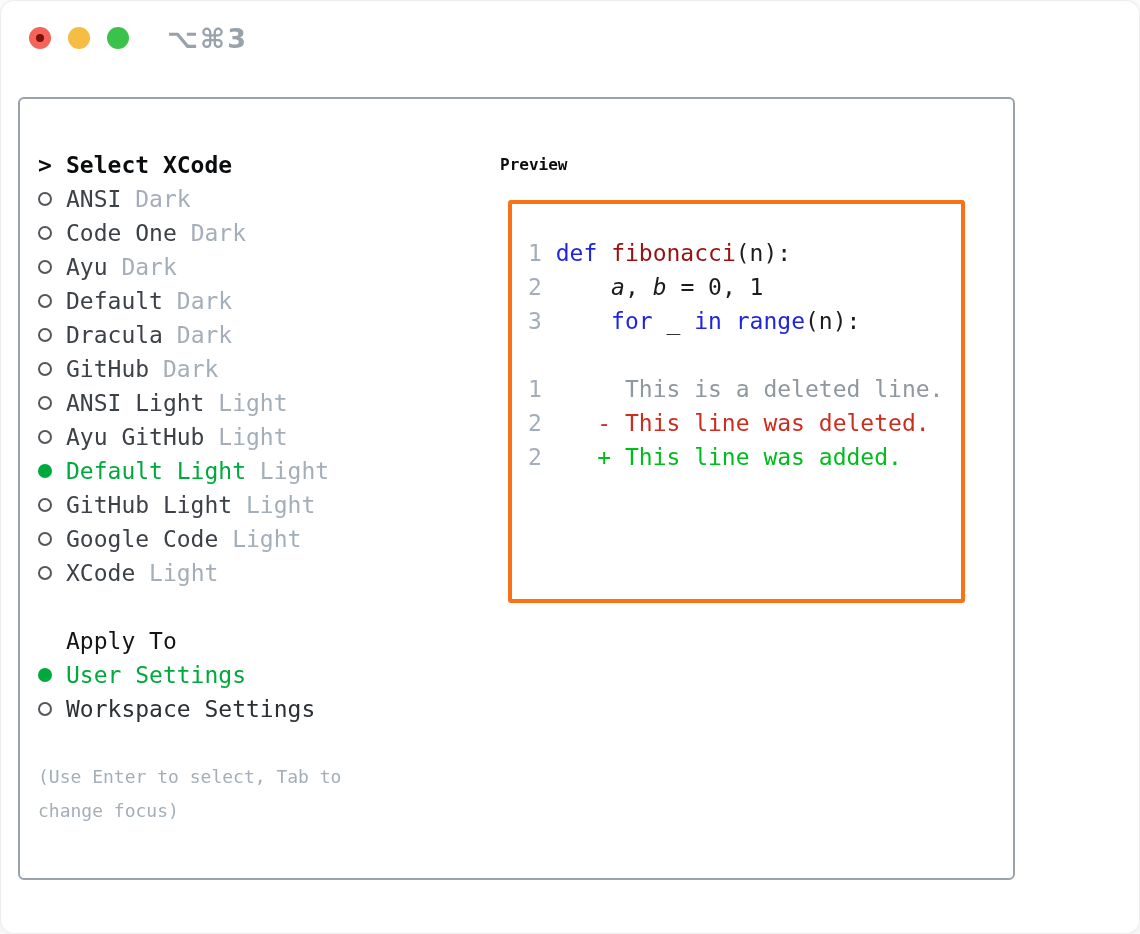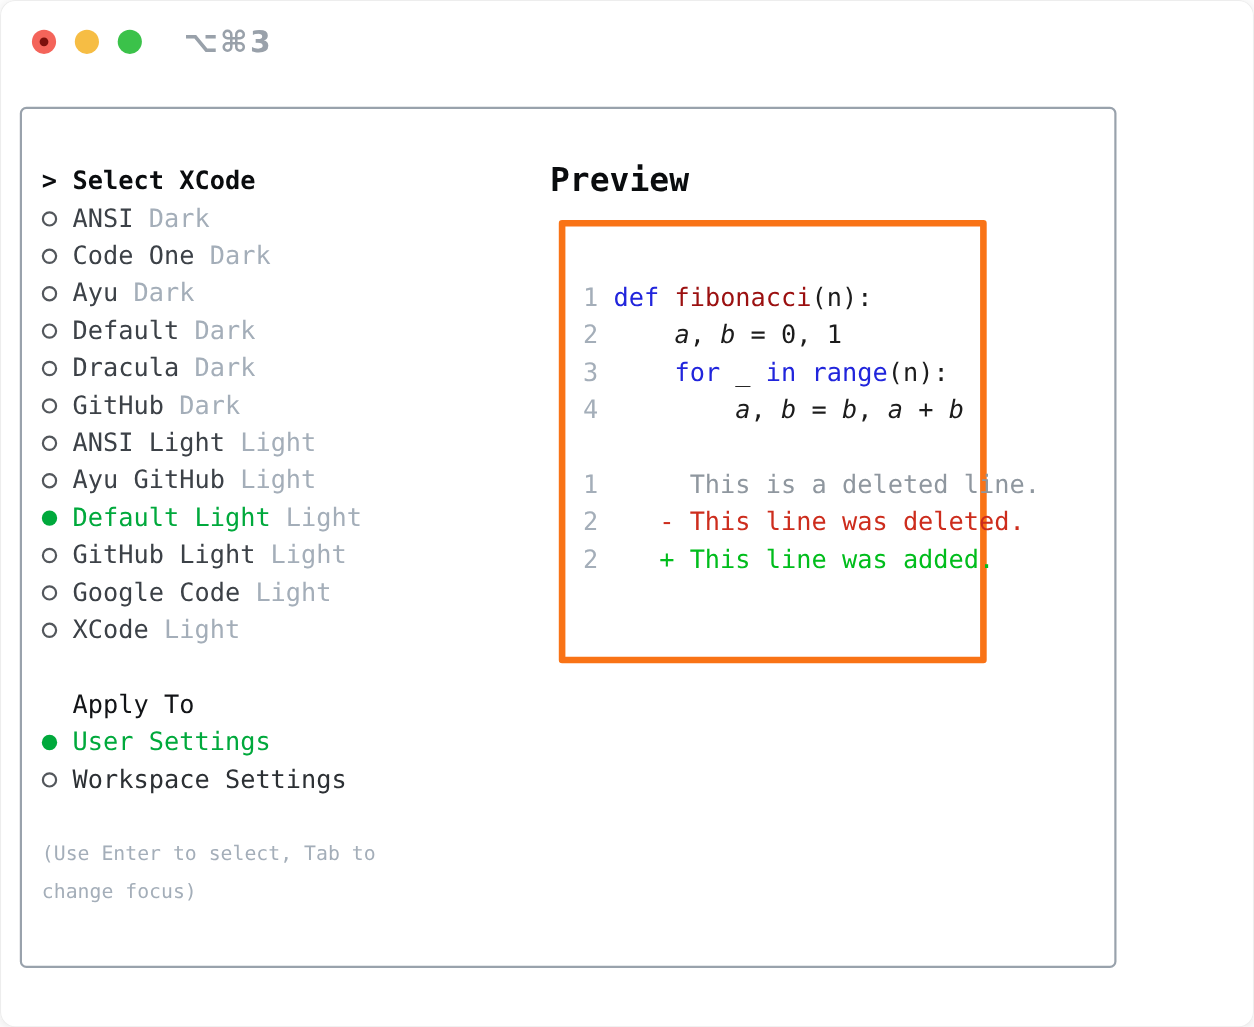--- a/index.html
+++ b/index.html
@@ -27,23 +27,23 @@
   .circle{width:14px;height:14px;border:2px solid #53575c;border-radius:50%}
   .dot-sel{width:14px;height:14px;border-radius:50%;background:var(--accent-green)}
   .t-name{color:var(--text-dark)}
   .t-name.sel{color:var(--accent-green)}
   .t-tag{color:var(--muted-gray)}
   .apply-title{color:#121417}
   .opt-label{color:#2c3034}
   .opt-label.sel{color:var(--accent-green)}
   .hint-line{height:34px;line-height:34px;font-size:18px;color:var(--muted-gray);white-space:pre}
   .preview-title{position:absolute;left:480px;top:49px;height:34px;line-height:34px;
-                 font-weight:bold;font-size:30px;color:var(--title-black)}
-  .preview-box{position:absolute;left:488px;top:101px;width:389px;height:403px;
-               border:6px solid #f97316;border-radius:3px;background:#fff;padding:48px 0 0 16px}
+                 font-weight:bold;font-size:16px;color:var(--title-black)}
+  .preview-box{position:absolute;left:488px;top:101px;width:457px;height:403px;
+               border:4px solid #f97316;border-radius:3px;background:#fff;padding:32px 0 0 16px}
   .pline{height:34px;line-height:34px;font-size:23px;white-space:pre}
   .pline .num{color:var(--muted-gray)}
   .tk{color:#1c1c1c}
   .tk-kw{color:var(--keyword-blue)}
   .tk-fn{color:var(--function-red)}
   .tk-var{color:#1c1c1c;font-style:oblique}
   .tk-ctx{color:var(--context-gray)}
   .tk-del{color:var(--deleted-red)}
   .tk-add{color:var(--added-green)}
 </style>
@@ -95,21 +95,20 @@
           <div class="hint-line">change focus)</div>
         </div>
     </div>
 
     <div class="preview-title">Preview</div>
     <div class="preview-box">
       <div id="preview-lines">
           <div class="pline"><span class="num">1</span><span class="tk"> </span><span class="tk tk-kw">def</span><span class="tk"> </span><span class="tk tk-fn">fibonacci</span><span class="tk">(n):</span></div>
           <div class="pline"><span class="num">2</span><span class="tk">     </span><span class="tk tk-var">a</span><span class="tk">, </span><span class="tk tk-var">b</span><span class="tk"> = 0, 1</span></div>
           <div class="pline"><span class="num">3</span><span class="tk">     </span><span class="tk tk-kw">for</span><span class="tk"> _ </span><span class="tk tk-kw">in</span><span class="tk"> </span><span class="tk tk-kw">range</span><span class="tk">(n):</span></div>
-          <div class="pline"><span class="num">4</span><span class="tk">         </span><span class="tk tk-var">a</span><span class="tk">, </span><span class="tk tk-var">b</span><span class="tk"> = </span><span class="tk tk-var">b</span><span class="tk">, </span><span class="tk tk-var">a</span><span class="tk"> + </span><span class="tk tk-var">b</span></div>
           <div class="pline"><span class="num"></span></div>
           <div class="pline"><span class="num">1</span><span class="tk tk-ctx">      This is a deleted line.</span></div>
           <div class="pline"><span class="num">2</span><span class="tk tk-del">    - This line was deleted.</span></div>
           <div class="pline"><span class="num">2</span><span class="tk tk-add">    + This line was added.</span></div>
         </div>
     </div>
   </div>
 </div>
 
 </body></html>

